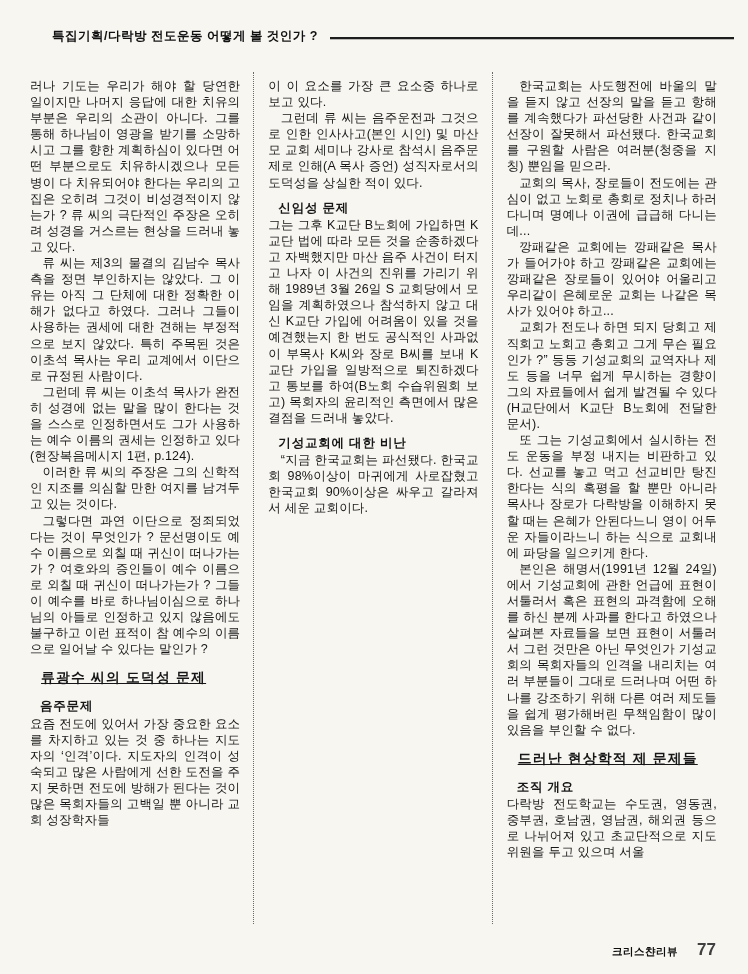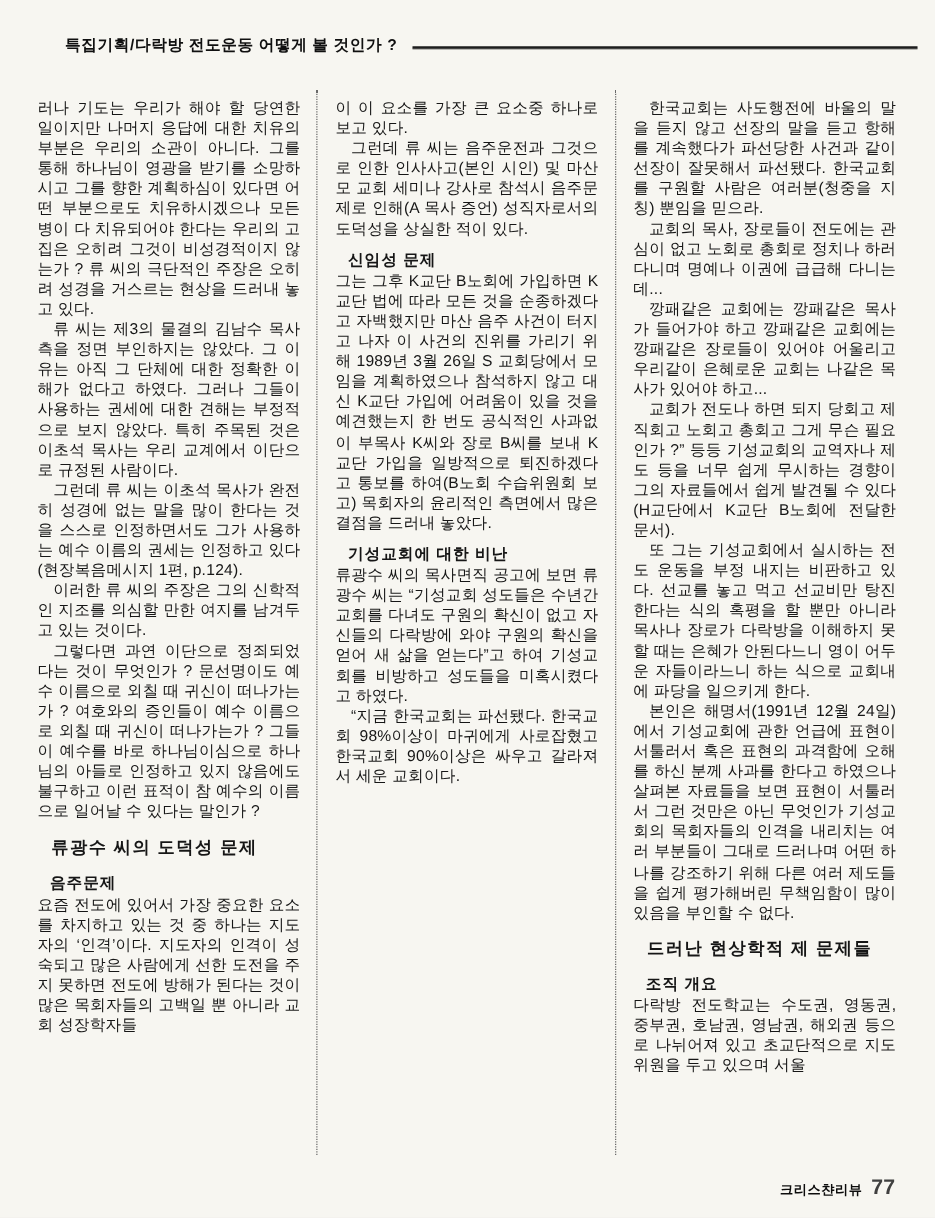--- a/index.html
+++ b/index.html
@@ -51,32 +51,33 @@
   }
   .col p{text-indent:1em;word-break:break-word;}
   .col p.cont{text-indent:0;}
   .h2{
     font-weight:bold;
     font-size:13.8px !important;
     letter-spacing:1.2px !important;
     margin:13px 0 12px 0 !important;
     text-indent:.8em;
     color:#0e0e0e;
+    text-decoration:underline;
   }
   .h3{
     font-weight:bold;
     margin:9px 0 1px 0 !important;
     text-indent:.8em;
     letter-spacing:.8px !important;
     color:#0e0e0e;
   }
   
   .footer{
     position:absolute;right:32px;bottom:14px;
-    display:flex;align-items:baseline;gap:7px;
+    display:flex;align-items:baseline;gap:19px;
   }
   .footer .magazine{
     font-size:10.5px;font-weight:bold;letter-spacing:.5px;color:#0d0d0d;
   }
   .footer .pageno{
     font-size:17px;font-weight:bold;color:#404040;
   }
 </style>
 </head>
 <body>
@@ -100,21 +101,20 @@
       <div class="h3">음주문제</div>
       <p class="cont">요즘 전도에 있어서 가장 중요한 요소를 차지하고 있는 것 중 하나는 지도자의 ‘인격’이다. 지도자의 인격이 성숙되고 많은 사람에게 선한 도전을 주지 못하면 전도에 방해가 된다는 것이 많은 목회자들의 고백일 뿐 아니라 교회 성장학자들</p>
     </div>
 
     <div class="col col-2">
       <p class="cont">이 이 요소를 가장 큰 요소중 하나로 보고 있다.</p>
       <p>그런데 류 씨는 음주운전과 그것으로 인한 인사사고(본인 시인) 및 마산 모 교회 세미나 강사로 참석시 음주문제로 인해(A 목사 증언) 성직자로서의 도덕성을 상실한 적이 있다.</p>
       <div class="h3">신임성 문제</div>
       <p class="cont">그는 그후 K교단 B노회에 가입하면 K교단 법에 따라 모든 것을 순종하겠다고 자백했지만 마산 음주 사건이 터지고 나자 이 사건의 진위를 가리기 위해 1989년 3월 26일 S 교회당에서 모임을 계획하였으나 참석하지 않고 대신 K교단 가입에 어려움이 있을 것을 예견했는지 한 번도 공식적인 사과없이 부목사 K씨와 장로 B씨를 보내 K교단 가입을 일방적으로 퇴진하겠다고 통보를 하여(B노회 수습위원회 보고) 목회자의 윤리적인 측면에서 많은 결점을 드러내 놓았다.</p>
       <div class="h3">기성교회에 대한 비난</div>
-      <p class="cont">류광수 씨의 목사면직 공고에 보면 류광수 씨는 “기성교회 성도들은 수년간 교회를 다녀도 구원의 확신이 없고 자신들의 다락방에 와야 구원의 확신을 얻어 새 삶을 얻는다”고 하여 기성교회를 비방하고 성도들을 미혹시켰다고 하였다.</p>
       <p>“지금 한국교회는 파선됐다. 한국교회 98%이상이 마귀에게 사로잡혔고 한국교회 90%이상은 싸우고 갈라져서 세운 교회이다.</p>
     </div>
 
     <div class="col col-3">
       <p>한국교회는 사도행전에 바울의 말을 듣지 않고 선장의 말을 듣고 항해를 계속했다가 파선당한 사건과 같이 선장이 잘못해서 파선됐다. 한국교회를 구원할 사람은 여러분(청중을 지칭) 뿐임을 믿으라.</p>
       <p>교회의 목사, 장로들이 전도에는 관심이 없고 노회로 총회로 정치나 하러 다니며 명예나 이권에 급급해 다니는데...</p>
       <p>깡패같은 교회에는 깡패같은 목사가 들어가야 하고 깡패같은 교회에는 깡패같은 장로들이 있어야 어울리고 우리같이 은혜로운 교회는 나같은 목사가 있어야 하고...</p>
       <p>교회가 전도나 하면 되지 당회고 제직회고 노회고 총회고 그게 무슨 필요인가 ?” 등등 기성교회의 교역자나 제도 등을 너무 쉽게 무시하는 경향이 그의 자료들에서 쉽게 발견될 수 있다(H교단에서 K교단 B노회에 전달한 문서).</p>
       <p>또 그는 기성교회에서 실시하는 전도 운동을 부정 내지는 비판하고 있다. 선교를 놓고 먹고 선교비만 탕진한다는 식의 혹평을 할 뿐만 아니라 목사나 장로가 다락방을 이해하지 못할 때는 은혜가 안된다느니 영이 어두운 자들이라느니 하는 식으로 교회내에 파당을 일으키게 한다.</p>
       <p>본인은 해명서(1991년 12월 24일)에서 기성교회에 관한 언급에 표현이 서툴러서 혹은 표현의 과격함에 오해를 하신 분께 사과를 한다고 하였으나 살펴본 자료들을 보면 표현이 서툴러서 그런 것만은 아닌 무엇인가 기성교회의 목회자들의 인격을 내리치는 여러 부분들이 그대로 드러나며 어떤 하나를 강조하기 위해 다른 여러 제도들을 쉽게 평가해버린 무책임함이 많이 있음을 부인할 수 없다.</p>

